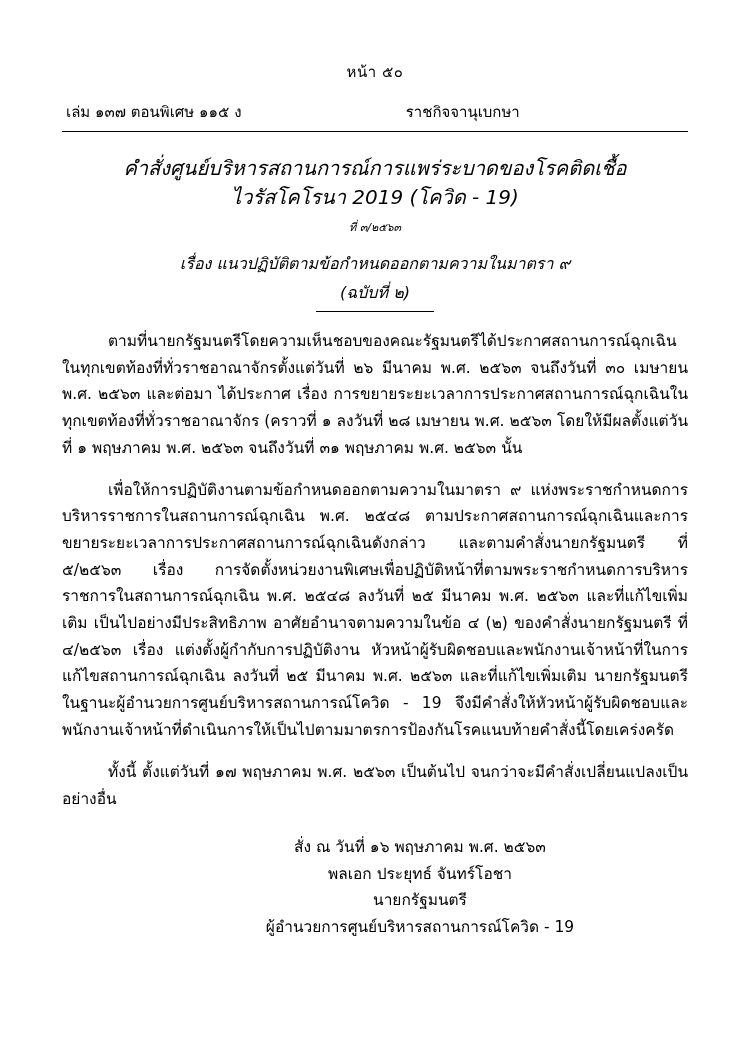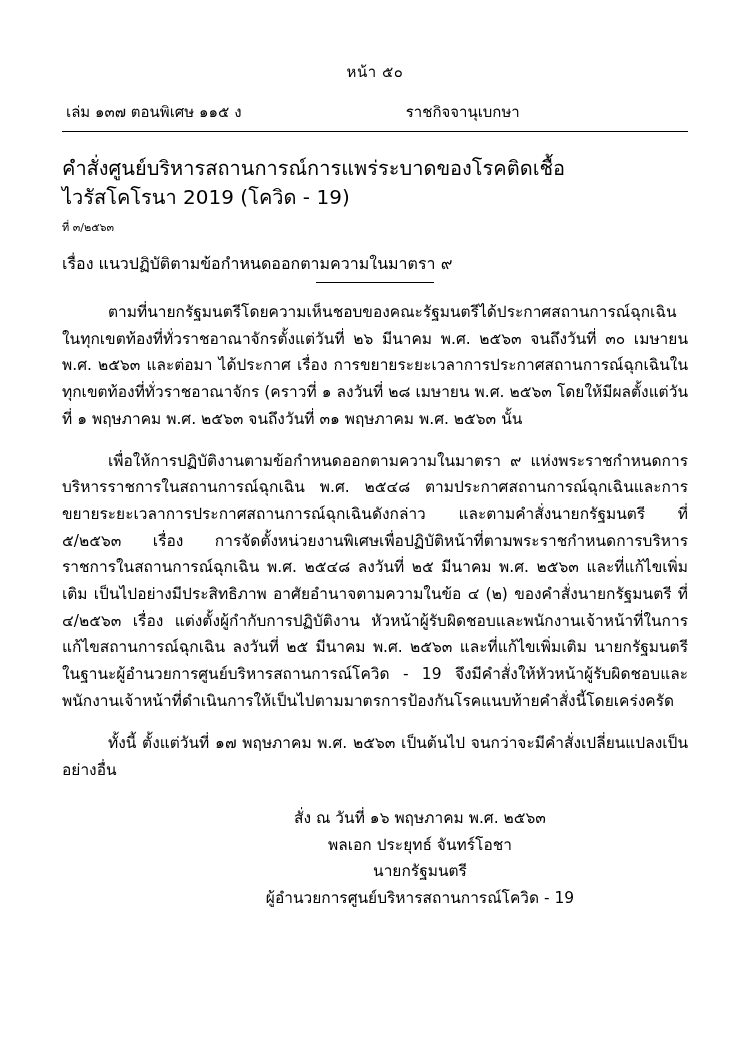--- a/index.html
+++ b/index.html
@@ -47,21 +47,23 @@
     margin: 0 auto;
   }
   .rule {
     border: none;
     border-top: 1.5px solid #000;
     margin: 7px 0 0 0;
   }
 
   
   .title-block {
+    text-align: center;
     margin-top: 22px;
+    font-style: italic;
   }
   .title-line {
     font-size: 20px;
     line-height: 1.45;
   }
   .order-no {
     font-size: 11px;
     margin-top: 6px;
   }
   .subject {
@@ -120,20 +122,21 @@
       <div class="header-center">ราชกิจจานุเบกษา</div>
     </div>
     <hr class="rule">
   </div>
 
   <div class="title-block">
     <div class="title-line">คำสั่งศูนย์บริหารสถานการณ์การแพร่ระบาดของโรคติดเชื้อ</div>
     <div class="title-line">ไวรัสโคโรนา  2019  (โควิด - 19)</div>
     <div class="order-no">ที่  ๓/๒๕๖๓</div>
     <div class="subject">เรื่อง  แนวปฏิบัติตามข้อกำหนดออกตามความในมาตรา  ๙</div>
+    <div class="edition">(ฉบับที่  ๒)</div>
     <hr class="short-rule">
   </div>
 
   <div class="body">
     <p class="para"><span class="indent"></span><span>ตามที่นายกรัฐมนตรีโดยความเห็นชอบของคณะรัฐมนตรีได้ประกาศสถานการณ์ฉุกเฉินในทุกเขตท้องที่ทั่วราชอาณาจักรตั้งแต่วันที่  ๒๖  มีนาคม  พ.ศ.  ๒๕๖๓  จนถึงวันที่  ๓๐  เมษายน  พ.ศ.  ๒๕๖๓  และต่อมา  ได้ประกาศ  เรื่อง  การขยายระยะเวลาการประกาศสถานการณ์ฉุกเฉินในทุกเขตท้องที่ทั่วราชอาณาจักร  (คราวที่  ๑  ลงวันที่  ๒๘  เมษายน  พ.ศ.  ๒๕๖๓  โดยให้มีผลตั้งแต่วันที่  ๑  พฤษภาคม  พ.ศ.  ๒๕๖๓  จนถึงวันที่  ๓๑  พฤษภาคม  พ.ศ.  ๒๕๖๓  นั้น</span></p>
     <p class="para"><span class="indent"></span><span>เพื่อให้การปฏิบัติงานตามข้อกำหนดออกตามความในมาตรา  ๙  แห่งพระราชกำหนดการบริหารราชการในสถานการณ์ฉุกเฉิน  พ.ศ.  ๒๕๔๘  ตามประกาศสถานการณ์ฉุกเฉินและการขยายระยะเวลาการประกาศสถานการณ์ฉุกเฉินดังกล่าว  และตามคำสั่งนายกรัฐมนตรี  ที่  ๕/๒๕๖๓  เรื่อง  การจัดตั้งหน่วยงานพิเศษเพื่อปฏิบัติหน้าที่ตามพระราชกำหนดการบริหารราชการในสถานการณ์ฉุกเฉิน  พ.ศ.  ๒๕๔๘  ลงวันที่  ๒๕  มีนาคม  พ.ศ.  ๒๕๖๓  และที่แก้ไขเพิ่มเติม  เป็นไปอย่างมีประสิทธิภาพ  อาศัยอำนาจตามความในข้อ  ๔  (๒)  ของคำสั่งนายกรัฐมนตรี  ที่  ๔/๒๕๖๓  เรื่อง  แต่งตั้งผู้กำกับการปฏิบัติงาน  หัวหน้าผู้รับผิดชอบและพนักงานเจ้าหน้าที่ในการแก้ไขสถานการณ์ฉุกเฉิน  ลงวันที่  ๒๕  มีนาคม  พ.ศ.  ๒๕๖๓  และที่แก้ไขเพิ่มเติม  นายกรัฐมนตรีในฐานะผู้อำนวยการศูนย์บริหารสถานการณ์โควิด - 19  จึงมีคำสั่งให้หัวหน้าผู้รับผิดชอบและพนักงานเจ้าหน้าที่ดำเนินการให้เป็นไปตามมาตรการป้องกันโรคแนบท้ายคำสั่งนี้โดยเคร่งครัด</span></p>
     <p class="para"><span class="indent"></span><span>ทั้งนี้  ตั้งแต่วันที่  ๑๗  พฤษภาคม  พ.ศ.  ๒๕๖๓  เป็นต้นไป  จนกว่าจะมีคำสั่งเปลี่ยนแปลงเป็นอย่างอื่น</span></p>
   </div>
 
   <div class="signature">

